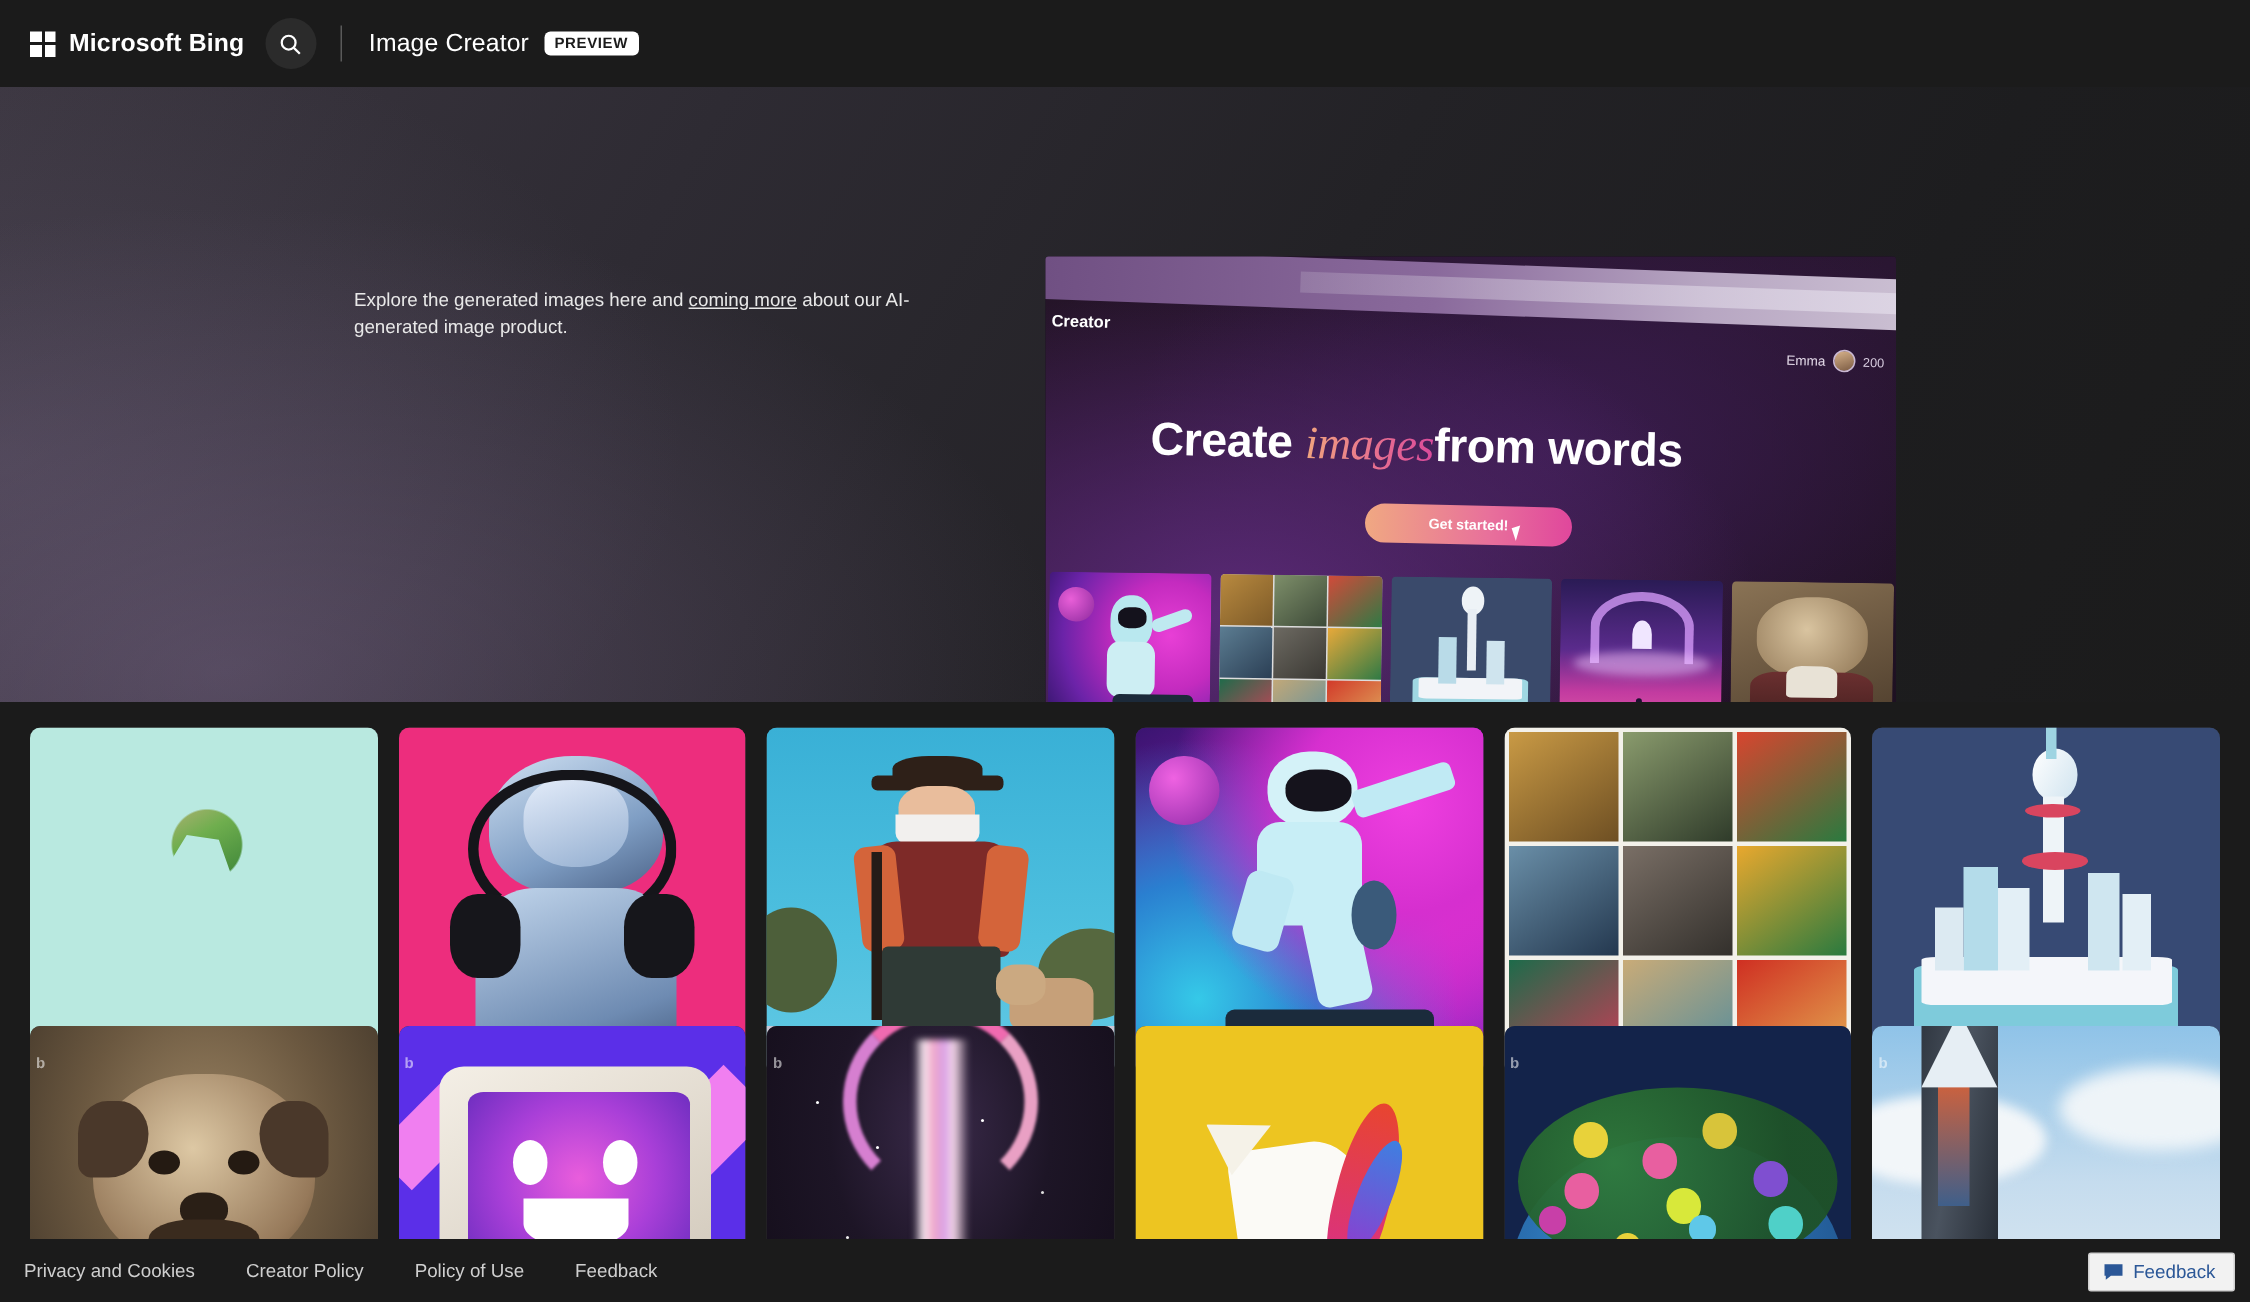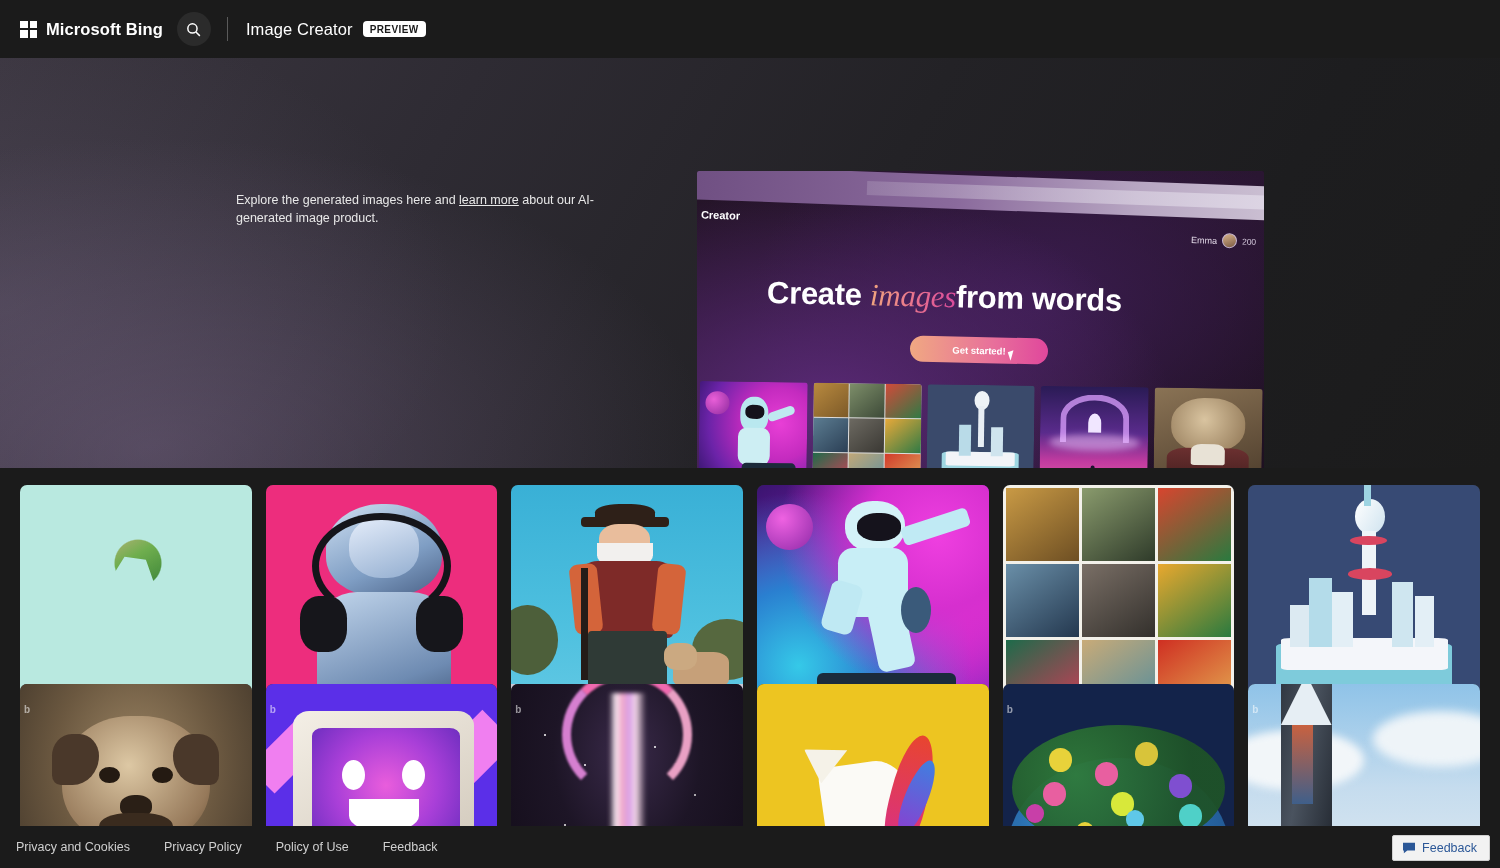--- a/index.html
+++ b/index.html
@@ -154,21 +154,21 @@
     <span class="divider-v"></span>
     <span class="creator-title">Image Creator</span>
     <span class="preview-badge">PREVIEW</span>
   </div>
 
   <div class="hero">
 
     <div class="hero-left">
 
 
-      <p class="explore-text"><span>Explore the generated images here and </span><a href="#">learn more</a><span> about our AI-generated image product.</span></p>
+      <p class="explore-text"><span>Explore the generated images here and </span><a href="#">coming more</a><span> about our AI-generated image product.</span></p>
     </div>
 
     <div class="promo">
       <div class="promo-screen"></div>
       <div class="promo-bar"></div>
       <div class="promo-bar2"></div>
       <div class="promo-creator">Creator</div>
 
       <div class="promo-user">
         <span class="nm">Emma</span>
@@ -390,21 +390,21 @@
       <div class="c" style="left:14%;top:-4%;width:22%;height:96%;background:linear-gradient(100deg,#2f3640 0%,#4a535f 40%,#1d222a 100%);"></div>
       <div class="c" style="left:19%;top:10%;width:9%;height:42%;background:linear-gradient(180deg,#e8622f,#3f5f8a);"></div>
       <div class="c" style="left:14%;top:-4%;width:22%;height:22%;background:#e6eef4;clip-path:polygon(0 100%,50% 0,100% 100%);"></div>
       <div class="c" style="right:-4%;bottom:-6%;width:66%;height:42%;background:linear-gradient(160deg,#4a5560,#6a7682);clip-path:polygon(40% 0,100% 100%,0 100%);"></div>
       <div class="tile-badge"></div>
     </div>
   </div>
 
   <div class="footer">
     <a href="#">Privacy and Cookies</a>
-    <a href="#">Privacy Policy</a>
+    <a href="#">Creator Policy</a>
     <a href="#">Policy of Use</a>
     <a href="#">Feedback</a>
 
     <button class="feedback-btn">
       <svg width="14" height="12" viewBox="0 0 16 14">
         <path d="M1 1h14v9H6l-4 3V10H1z" fill="#2b5797"></path>
       </svg>
       <span>Feedback</span>
     </button>
   </div>

